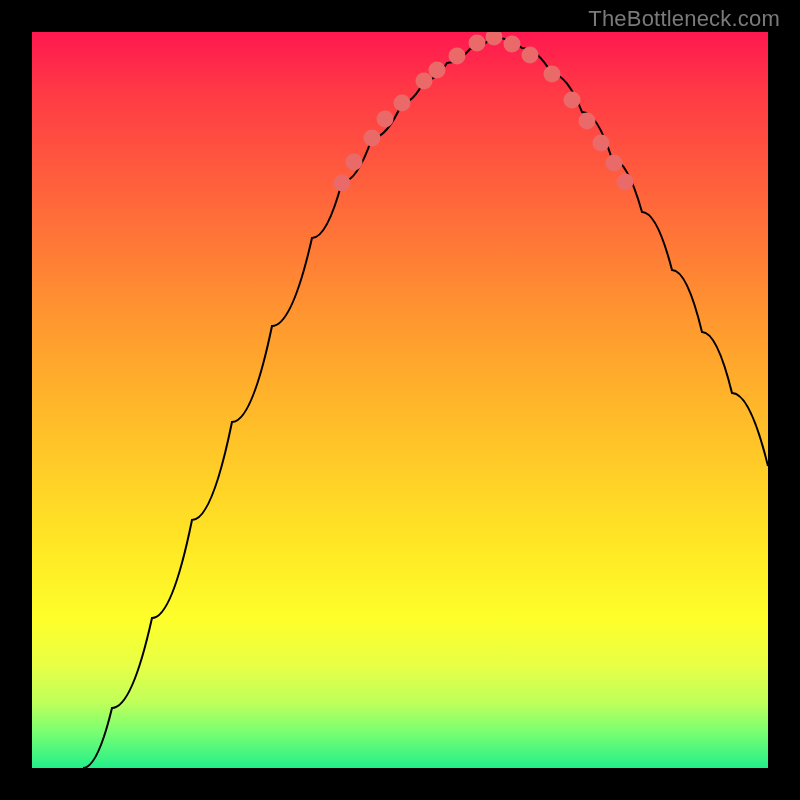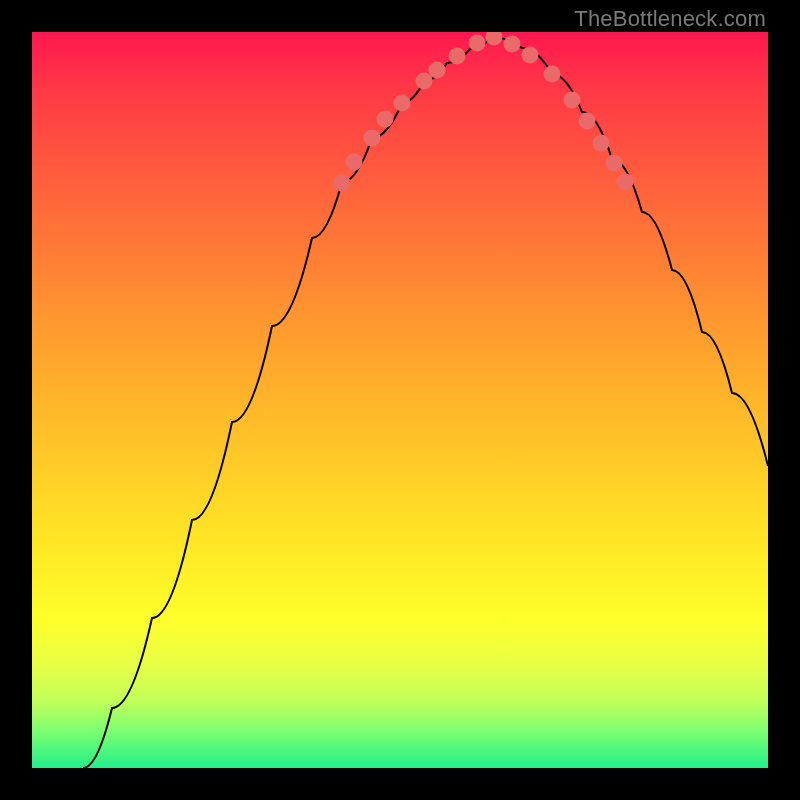--- a/index.html
+++ b/index.html
@@ -33,21 +33,21 @@
       #ffe825 70%,
       #fdff2b 80%,
       #e8ff46 86%,
       #c0ff5a 91%,
       #7cff70 95%,
       #22ef8a 100%);
   }
   .watermark {
     position: absolute;
     top: 6px;
-    right: 34px;
+    right: 20px;
     font-family: Arial, Helvetica, sans-serif;
     font-size: 22px;
     color: #7a7a7a;
     letter-spacing: 0.2px;
   }
   svg.curves {
     position: absolute;
     top: 0;
     left: 0;
   }

